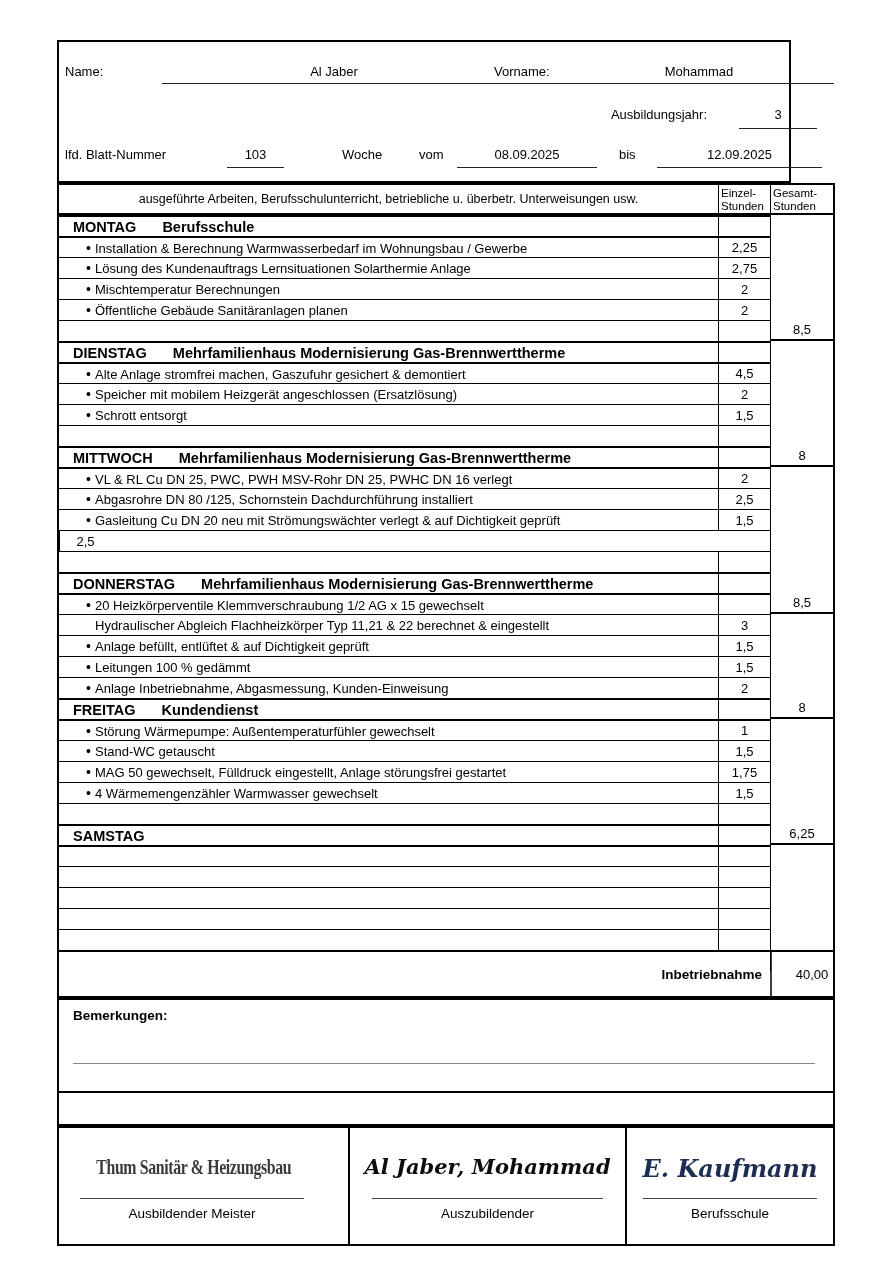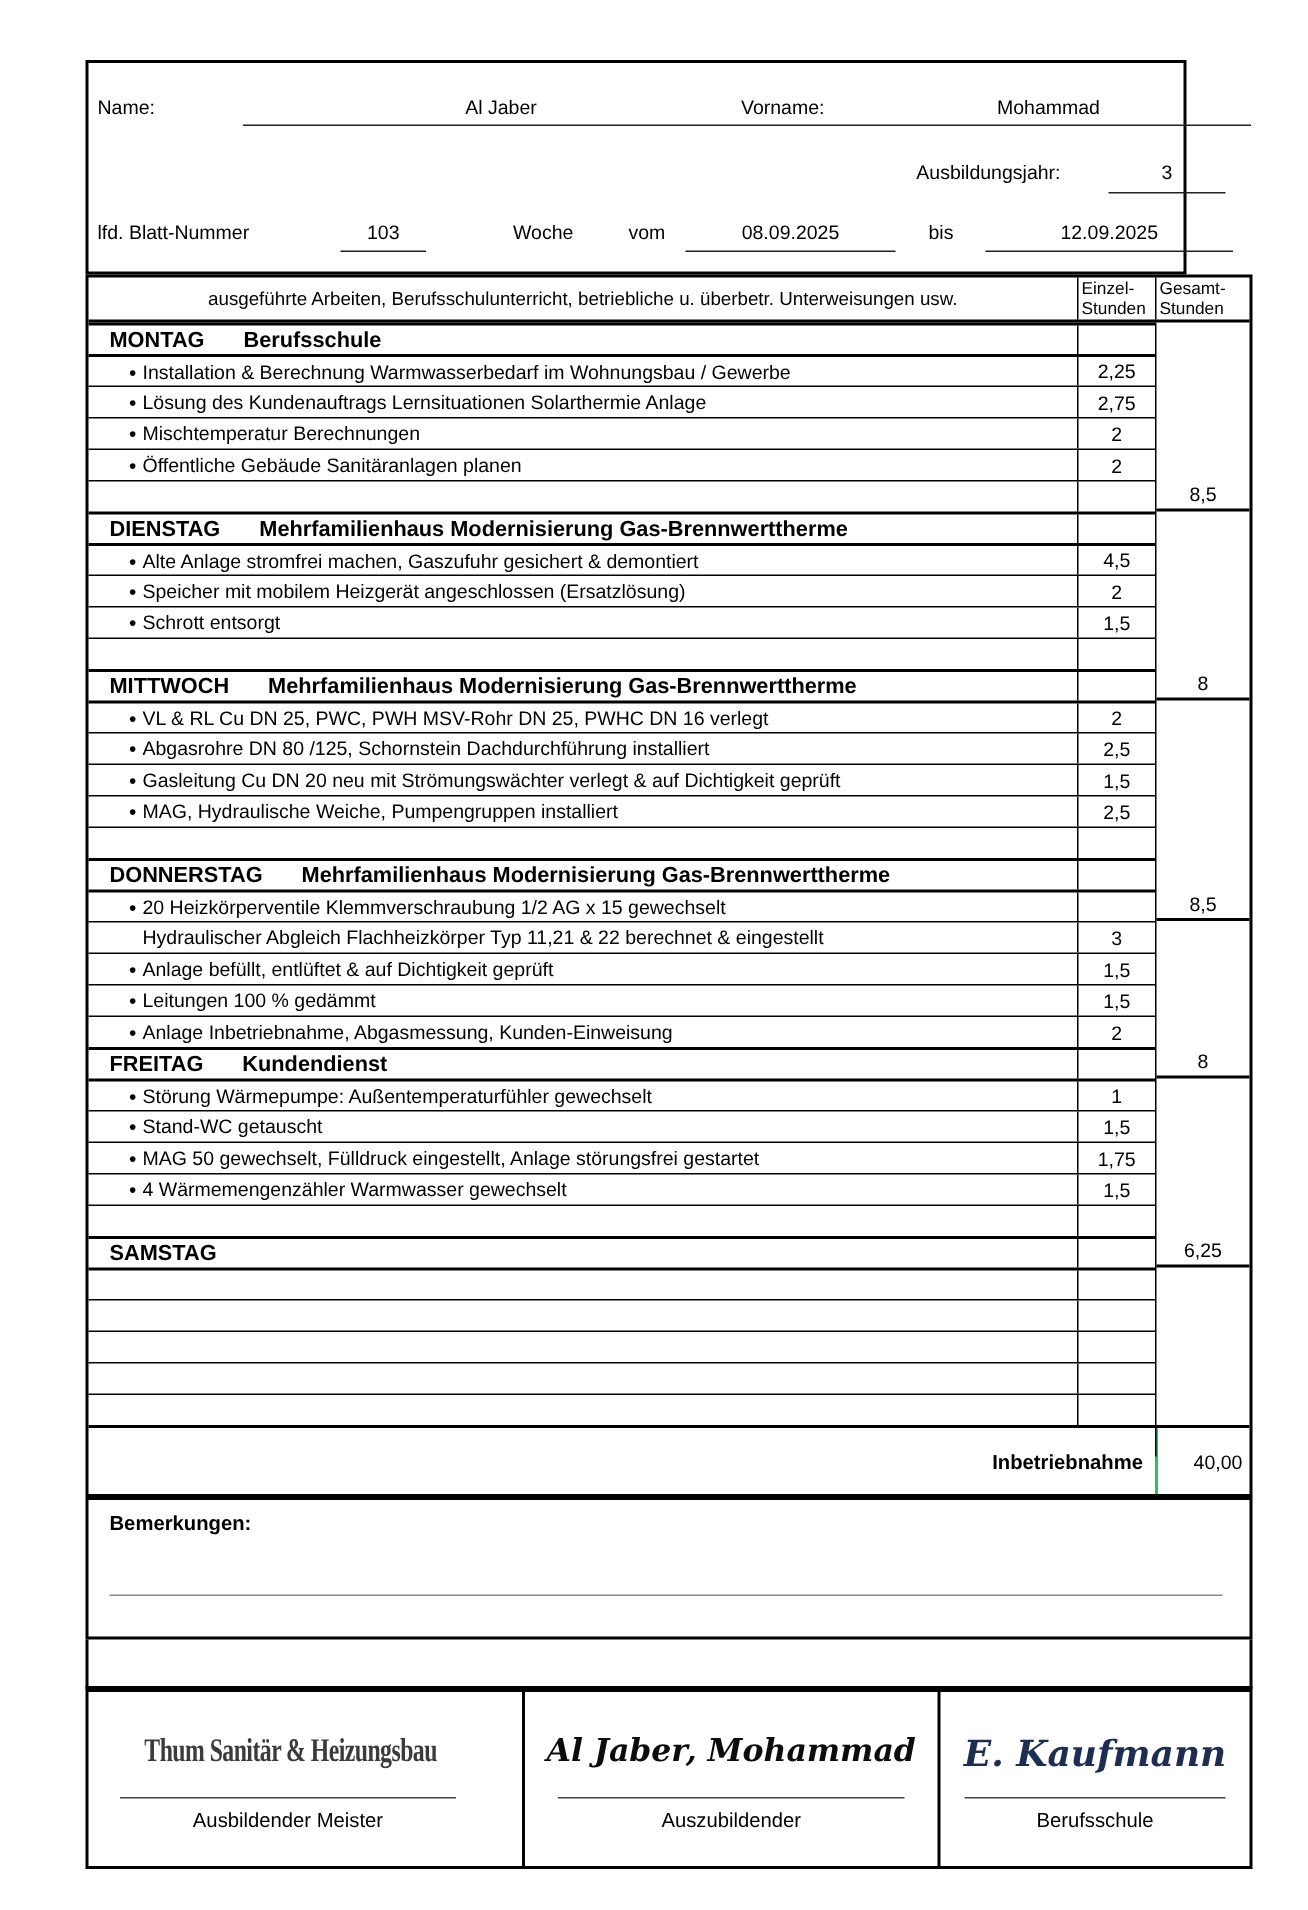--- a/index.html
+++ b/index.html
@@ -29,21 +29,21 @@
   .dayname{margin-right:26px;white-space:nowrap;}
   .daysub{white-space:nowrap;}
   .rowtext{font-size:13px;white-space:nowrap;position:absolute;left:36px;top:50%;transform:translateY(-50%);}
   .bulleted::before{content:"\2022";position:absolute;left:27px;top:50%;transform:translateY(-50%);font-size:14px;}
   .gesamt-col{position:absolute;left:711px;top:30px;width:63px;height:756px;border-left:1px solid #000;box-sizing:border-box;}
   .gblock{position:relative;border-bottom:2px solid #000;box-sizing:border-box;}
   .gblock.last{border-bottom:none;}
   .gval{position:absolute;left:0;right:0;bottom:2px;text-align:center;font-size:13px;}
   .wochenrow{flex:1;display:flex;border-top:2px solid #000;box-sizing:border-box;}
   .w-label{width:711px;box-sizing:border-box;display:flex;align-items:center;justify-content:flex-end;padding-right:8px;font-weight:bold;font-size:13.5px;}
-  .w-val{width:63px;border-left:2px solid #22c55e;box-sizing:border-box;display:flex;align-items:center;justify-content:center;font-size:13px;padding-left:19px;}
+  .w-val{width:63px;border-left:2px solid #404040;box-sizing:border-box;display:flex;align-items:center;justify-content:center;font-size:13px;padding-left:19px;}
 
   
   .bembox{position:absolute;left:0;top:958px;width:778px;height:95px;border:2px solid #000;box-sizing:border-box;}
   .bemlabel{position:absolute;left:14px;top:8px;font-weight:bold;font-size:13.5px;}
   .bemline{position:absolute;left:14px;top:63px;width:742px;border-bottom:1.5px solid #888;height:0;}
   .strip{position:absolute;left:0;top:1053px;width:778px;height:33px;border:2px solid #000;border-top:none;box-sizing:border-box;}
 
   
   .sigrow{position:absolute;left:0;top:1086px;width:778px;height:120px;display:flex;box-sizing:border-box;border:2px solid #000;}
   .sigbox{position:relative;box-sizing:border-box;height:100%;}
@@ -184,23 +184,20 @@
           </div>
       <div class="c-einzel">2,5</div>
     </div>
     <div class="trow bt1">
       <div class="c-main bulleted">
             <span class="rowtext">Gasleitung Cu DN 20 neu mit Strömungswächter verlegt &amp; auf Dichtigkeit geprüft</span>
           </div>
       <div class="c-einzel">1,5</div>
     </div>
     <div class="trow bt1">
-      <div class="c-main bulleted">
-            <span class="rowtext">MAG, Hydraulische Weiche, Pumpengruppen installiert</span>
-          </div>
       <div class="c-einzel">2,5</div>
     </div>
     <div class="trow bt1">
       <div class="c-main"></div>
           <div class="c-einzel"></div>
     </div>
 
     <div class="trow dayrow bt2">
       <div class="c-main">
             <span class="dayname">DONNERSTAG</span>

